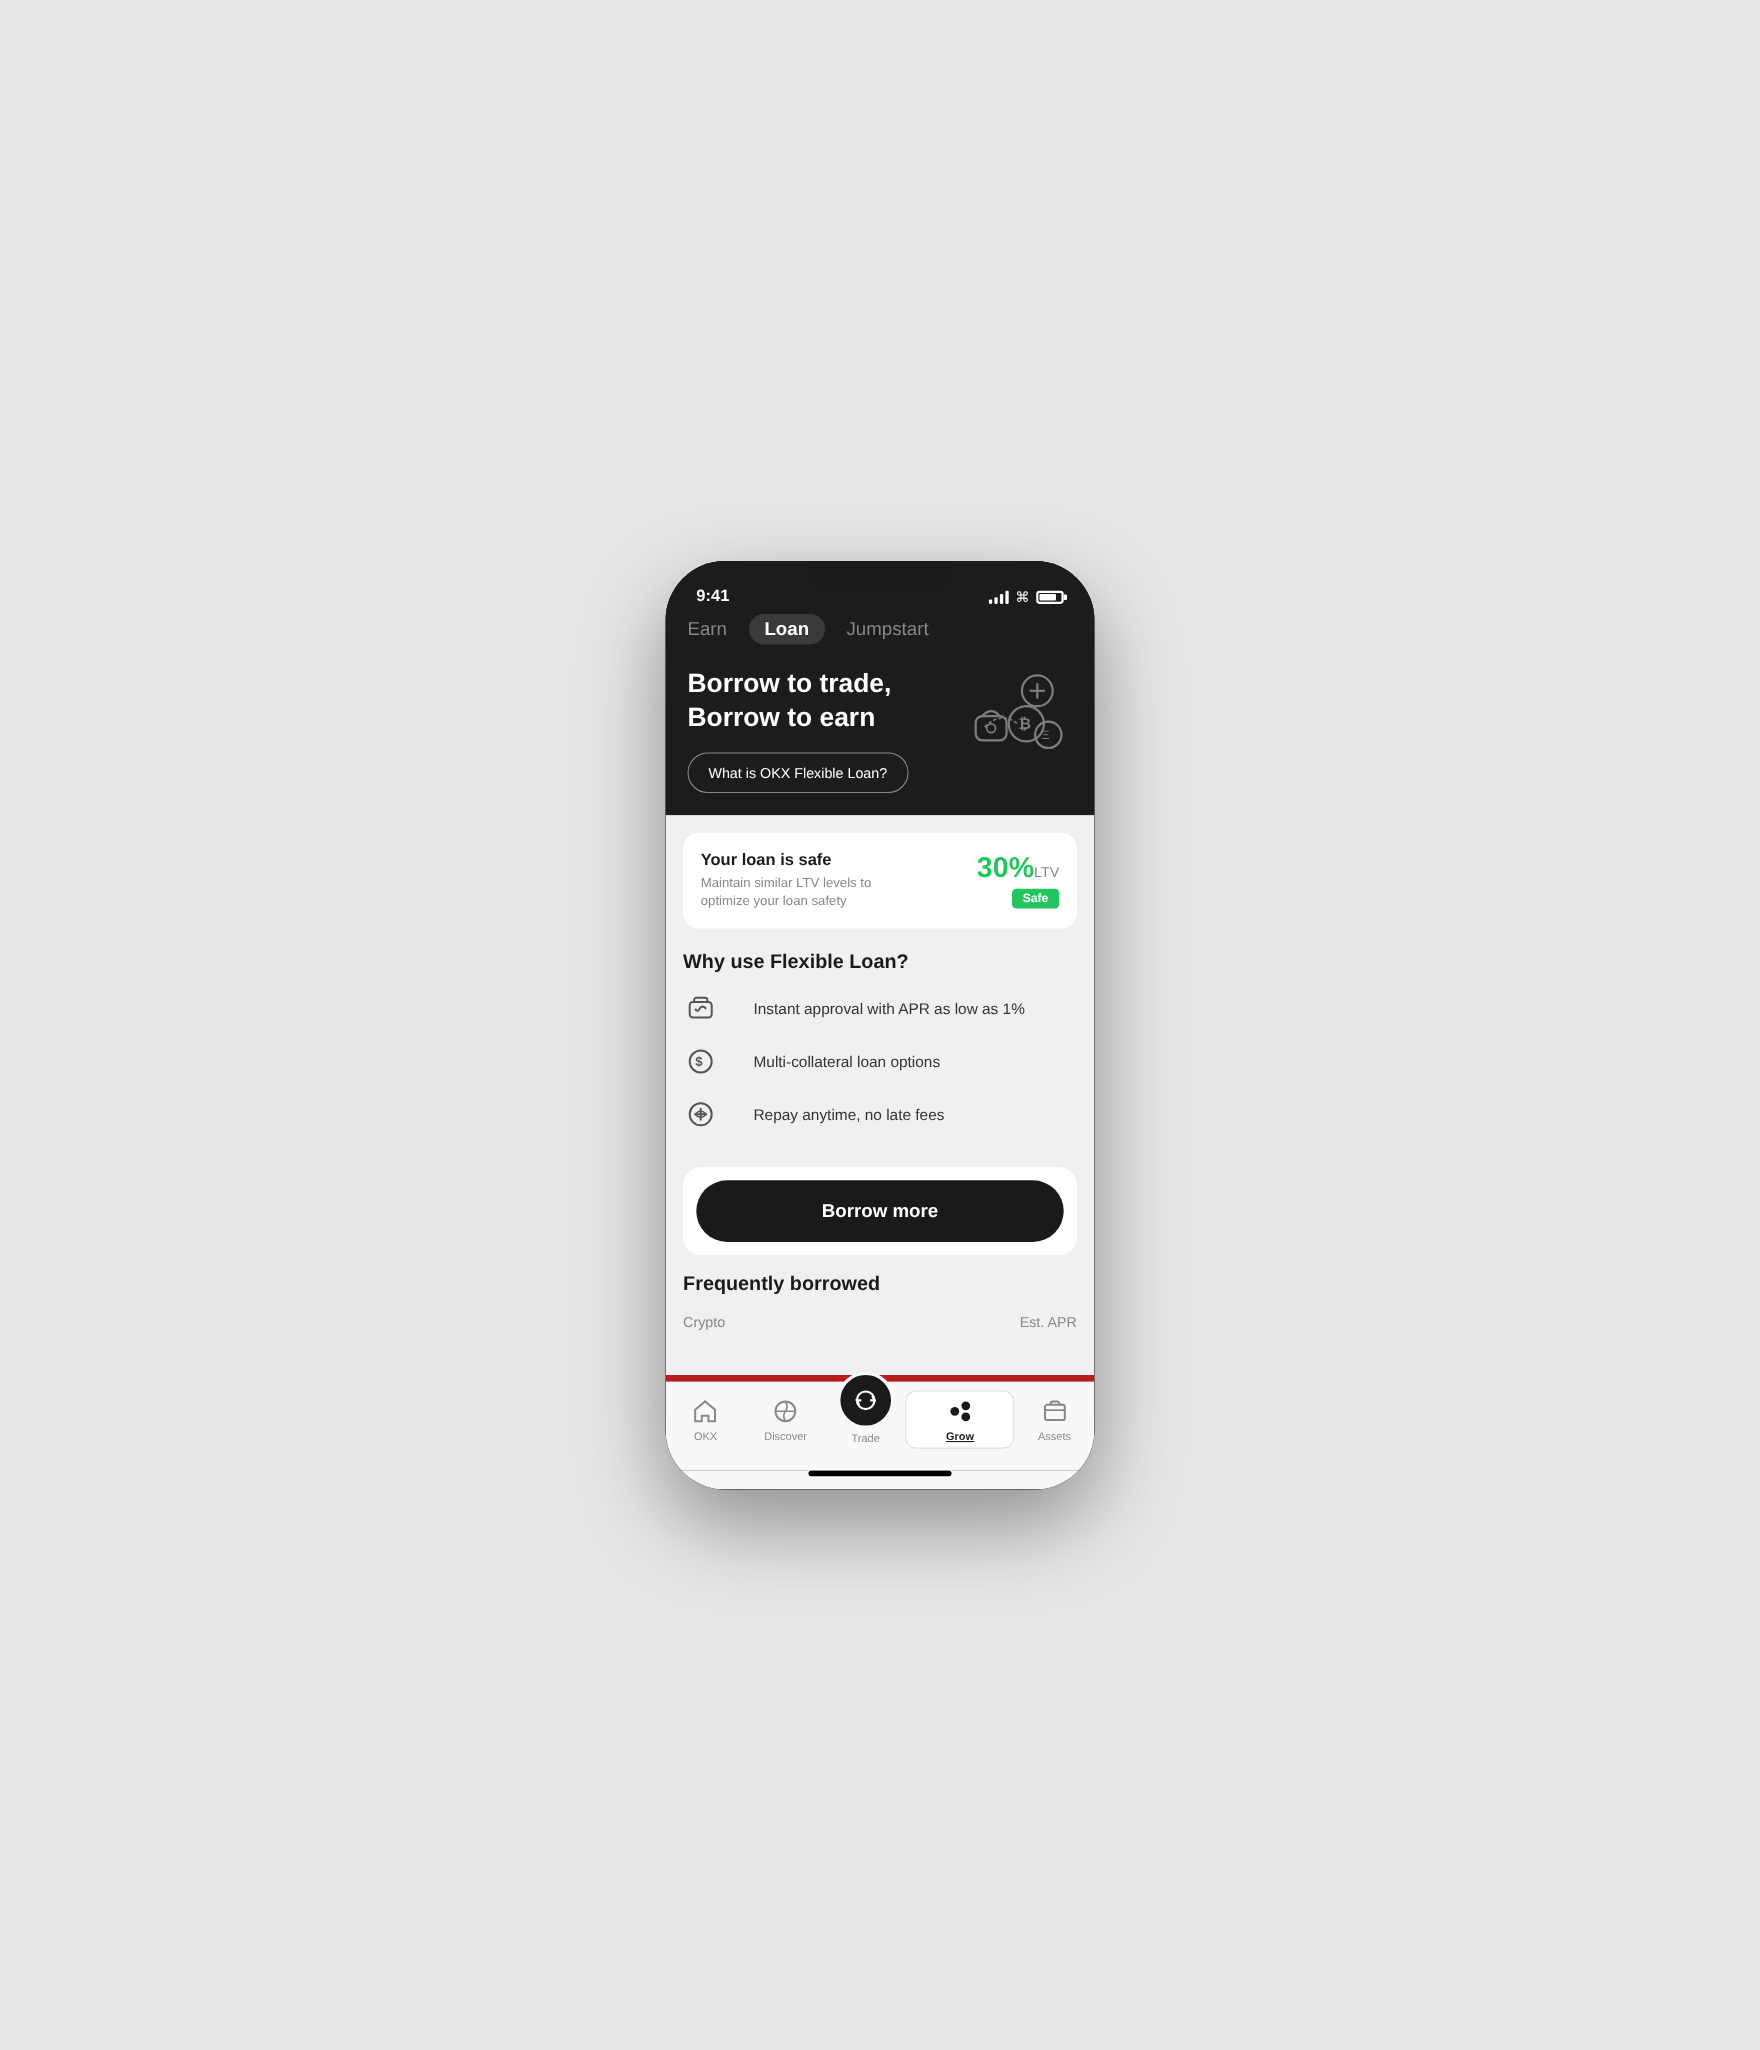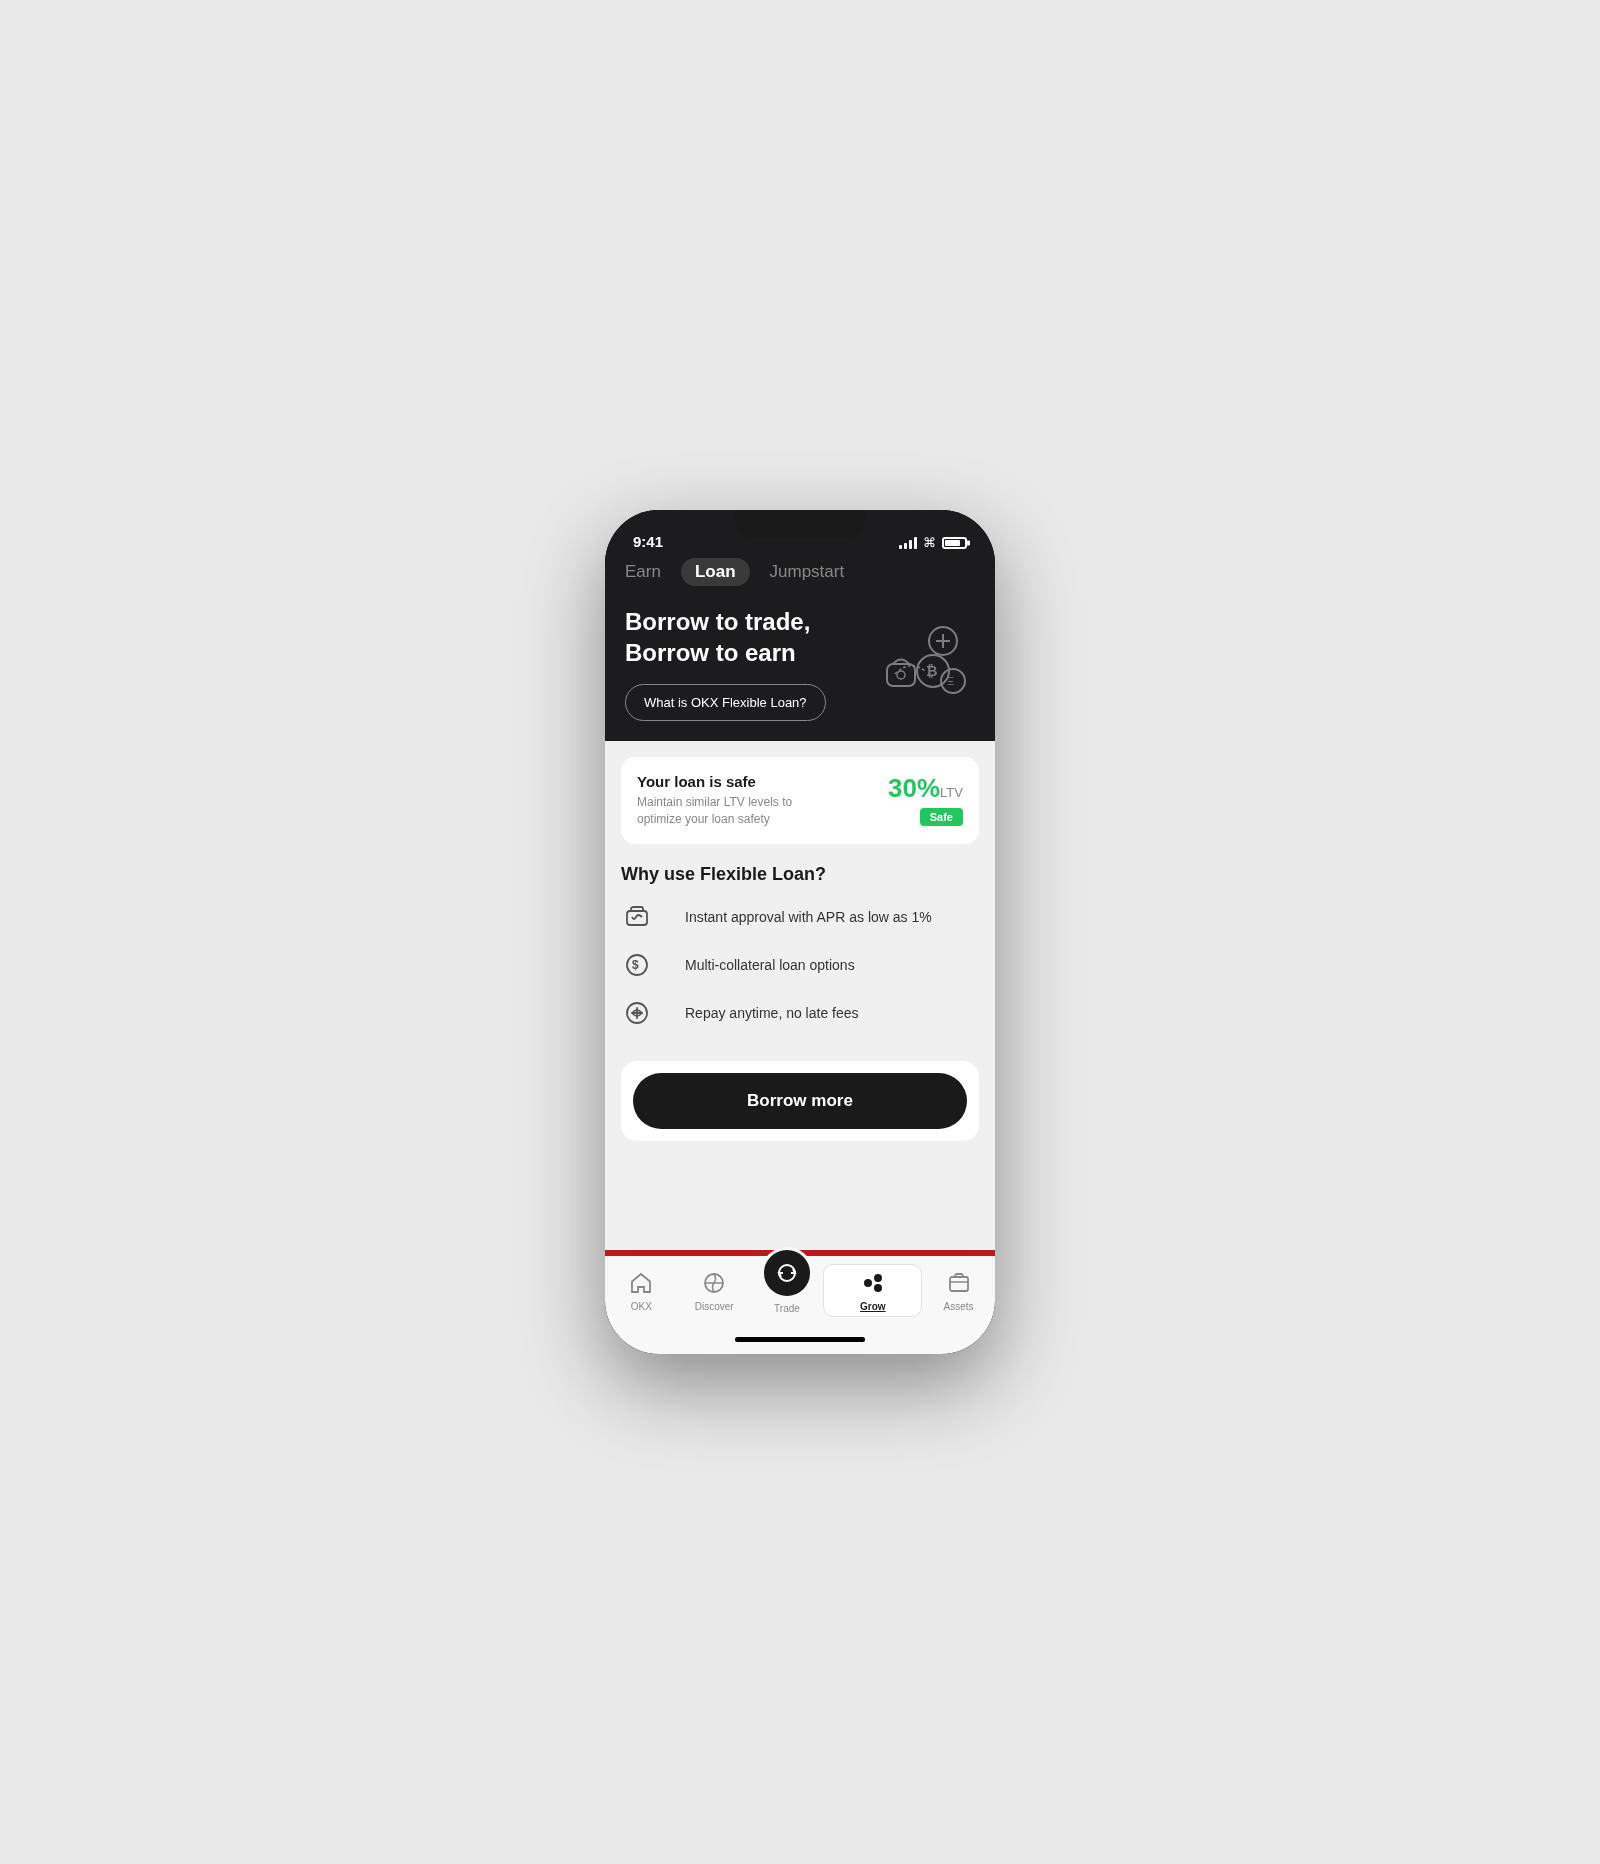--- a/index.html
+++ b/index.html
@@ -126,21 +126,21 @@
     .tab.active {
       color: #fff;
       font-weight: 600;
       background: #3a3a3a;
       padding: 4px 14px;
       border-radius: 20px;
     }
     
     .hero {
       display: flex;
-      align-items: center;
+      align-items: flex-start;
       justify-content: space-between;
     }
     .hero-text h1 {
       font-size: 24px;
       font-weight: 700;
       color: #fff;
       line-height: 1.3;
       margin-bottom: 16px;
     }
     .flexible-loan-btn {
@@ -456,20 +456,27 @@
             </svg>
           </div>
           <span class="feature-text">Repay anytime, no late fees</span>
         </div>
       </div>
 
       <div class="borrow-section">
         <button class="borrow-btn">Borrow more</button>
       </div>
 
+      <div class="frequently-section">
+        <h2>Frequently borrowed</h2>
+        <div class="table-header">
+          <span>Crypto</span>
+          <span>Est. APR</span>
+        </div>
+      </div>
 
     </div>
 
     <div class="bottom-nav">
       <div class="nav-item">
         <div class="nav-icon">
           <svg width="24" height="24" viewBox="0 0 24 24" fill="none" xmlns="http://www.w3.org/2000/svg">
             <path d="M3 10.5L12 3l9 7.5V21H15v-5h-6v5H3V10.5z" stroke="#888" stroke-width="1.8" fill="none"></path>
           </svg>
         </div>

